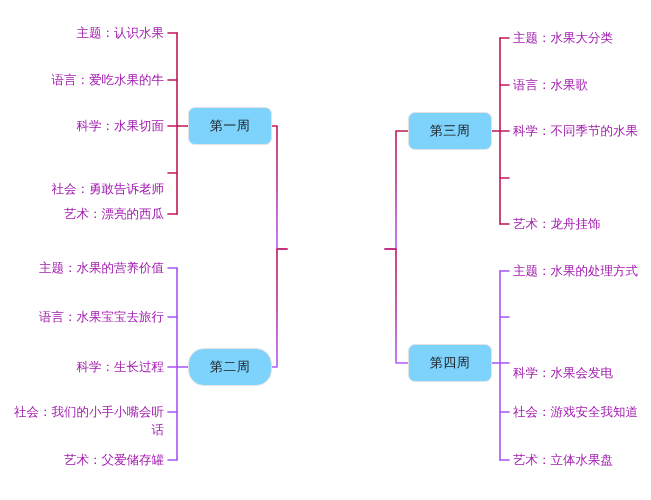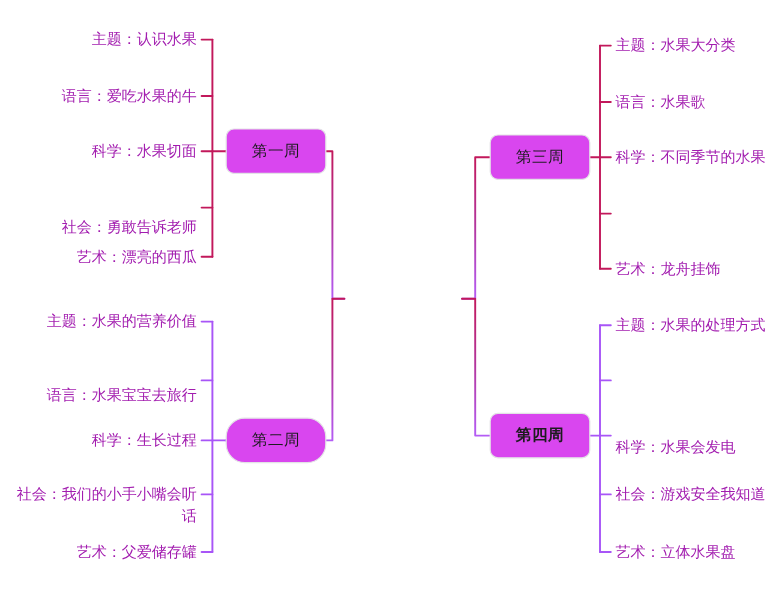--- a/index.html
+++ b/index.html
@@ -11,39 +11,39 @@
   }
   #mindmap{position:relative;width:651px;height:500px;}
 
   
   #wires{position:absolute;left:0;top:0;width:651px;height:500px;}
 
   
   .node{
     position:absolute;
     box-sizing:border-box;
-    background:#d946ef;
+    background:#7dd3fc;
     border:1px solid #e3e3e6;
     border-radius:7px;
     display:flex;align-items:center;justify-content:center;
     color:#1c1c1e;
     box-shadow:0 0 0 0 rgba(0,0,0,0);
   }
   .center-node{
     left:287px;top:230px;width:98px;height:39px;
     font-size:15px;font-weight:700;letter-spacing:.5px;
   }
   .week-node{
     width:84px;height:38px;
     font-size:13px;font-weight:400;letter-spacing:.5px;
   }
   #week-1{left:188px;top:107px;}
   #week-2{left:188px;top:348px;border-radius:16px;}
   #week-3{left:408px;top:112px;}
-  #week-4{left:408px;top:344px;font-weight:bold;}
+  #week-4{left:408px;top:344px;}
 
   
   .leaf{
     position:absolute;
     font-size:12.5px;
     line-height:18px;
     color:#a21caf;
     white-space:nowrap;
   }
   .leaf-left{text-align:right;}
@@ -117,21 +117,21 @@
   <div class="node week-node" id="week-3">第三周</div>
   <div class="node week-node" id="week-4">第四周</div>
 
   <div class="leaf leaf-left" style="right:487px;top:24px;">主题：认识水果</div>
   <div class="leaf leaf-left" style="right:487px;top:117px;">科学：水果切面</div>
   <div class="leaf leaf-left" style="right:487px;top:71px;">语言：爱吃水果的牛</div>
   <div class="leaf leaf-left" style="right:487px;top:164px;margin-top:16px;">社会：勇敢告诉老师</div>
   <div class="leaf leaf-left" style="right:487px;top:205px;">艺术：漂亮的西瓜</div>
 
   <div class="leaf leaf-left" style="right:487px;top:259px;">主题：水果的营养价值</div>
-  <div class="leaf leaf-left" style="right:487px;top:308px;margin-top:12px;">语言：水果宝宝去旅行</div>
+  <div class="leaf leaf-left" style="right:487px;top:308px;">语言：水果宝宝去旅行</div>
   <div class="leaf leaf-left" style="right:487px;top:358px;">科学：生长过程</div>
   <div class="leaf leaf-left leaf-wrap" style="right:487px;top:403px;width:160px;">社会：我们的小手小嘴会听话</div>
   <div class="leaf leaf-left" style="right:487px;top:451px;">艺术：父爱储存罐</div>
 
   <div class="leaf leaf-right" style="left:513px;top:29px;">主题：水果大分类</div>
   <div class="leaf leaf-right" style="left:513px;top:76px;">语言：水果歌</div>
   <div class="leaf leaf-right" style="left:513px;top:122px;">科学：不同季节的水果</div>
   <div class="leaf leaf-right" style="left:513px;top:215px;">艺术：龙舟挂饰</div>
 
   <div class="leaf leaf-right" style="left:513px;top:262px;">主题：水果的处理方式</div>

